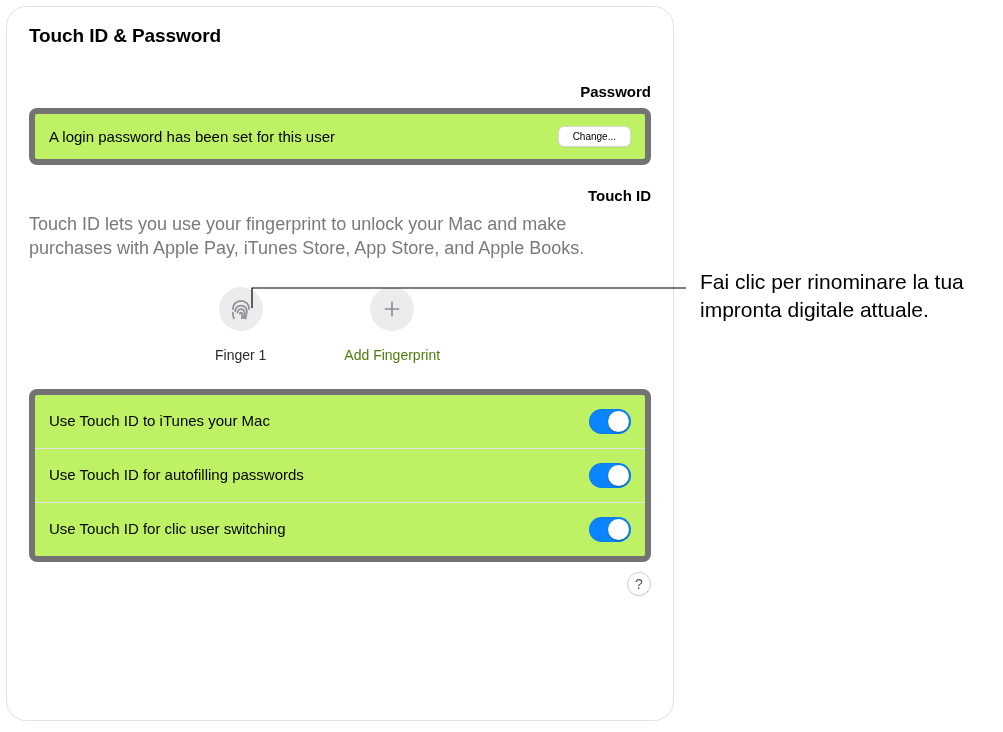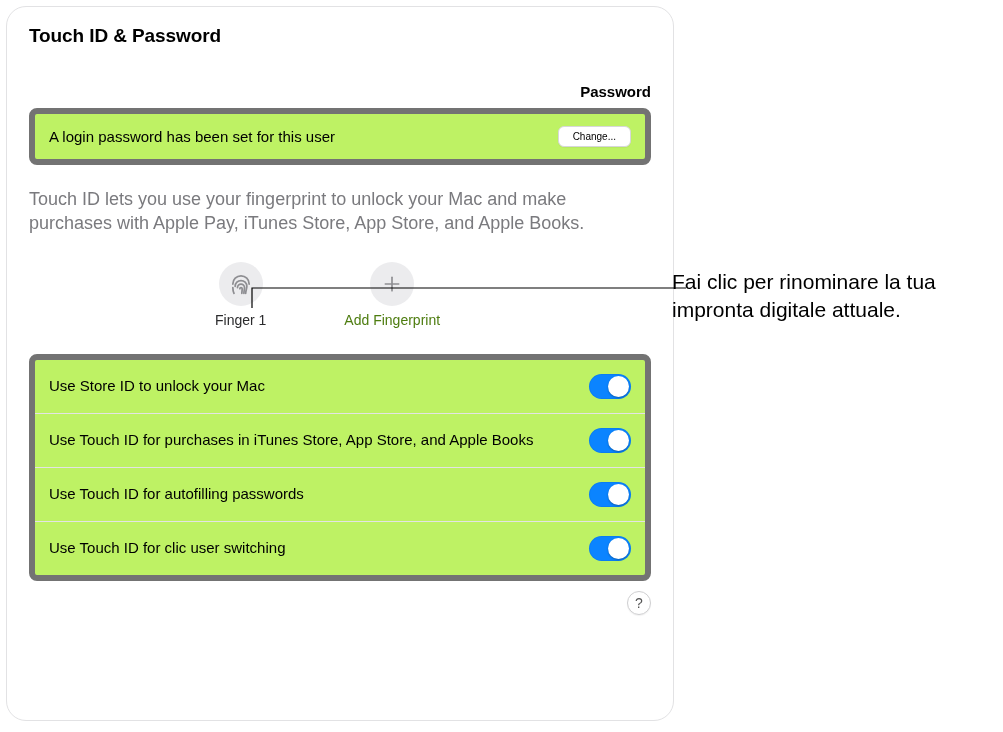--- a/index.html
+++ b/index.html
@@ -66,21 +66,21 @@
   .fingerprint-row {
     display: flex;
     gap: 78px;
     margin-top: 26px;
     padding-left: 186px;
   }
   .fp-item {
     display: flex;
     flex-direction: column;
     align-items: center;
-    gap: 6px;
+    gap: 16px;
     cursor: pointer;
   }
   .fp-circle {
     width: 44px;
     height: 44px;
     border-radius: 50%;
     background: #ececee;
     display: flex;
     align-items: center;
     justify-content: center;
@@ -140,21 +140,21 @@
     cursor: pointer;
     box-shadow: 0 1px 1px rgba(0,0,0,0.05);
   }
   
   .callout-line {
     position: absolute;
     pointer-events: none;
   }
   .callout-text {
     position: absolute;
-    left: 672px;
+    left: 700px;
     top: 268px;
     font-size: 21px;
     color: #000;
     line-height: 1.35;
     max-width: 290px;
   }
   svg.fp-svg { display:block; }
   svg.plus-svg { display:block; }
 </style>
 </head>
@@ -164,20 +164,21 @@
 
   <div class="page-title">Touch ID &amp; Password</div>
 
   <div class="section-heading">Password</div>
   <div class="card password-row">
     <span>A login password has been set for this user</span>
     <button class="btn">Change...</button>
   </div>
 
   <div class="touchid-block">
+    <div class="section-heading">Touch ID</div>
     <div class="description">Touch ID lets you use your fingerprint to unlock your Mac and make purchases with Apple Pay, iTunes Store, App Store, and Apple Books.</div>
 
     <div class="fingerprint-row">
       <div class="fp-item">
         <div class="fp-circle">
           <svg class="fp-svg" width="28" height="28" viewBox="0 0 24 24" fill="none" stroke="#8e8e92" stroke-width="1.5" stroke-linecap="round">
             <path d="M5 12a7 7 0 0 1 14 0"></path>
             <path d="M7 14a5 5 0 0 1 10 0c0 2-1 4-1 6"></path>
             <path d="M9 15a3 3 0 0 1 6 0c0 2-.5 3-.5 5"></path>
             <path d="M11 16a1 1 0 0 1 2 0c0 2-.3 3-.3 4"></path>
@@ -194,25 +195,21 @@
             <line x1="4" y1="12" x2="20" y2="12"></line>
           </svg>
         </div>
         <span class="fp-label add-label">Add Fingerprint</span>
       </div>
     </div>
   </div>
 
   <div class="card options-card">
     <div class="opt-row">
-      <span class="opt-text">Use Store ID to unlock your Mac</span>
-      <div class="toggle"></div>
-    </div>
-    <div class="opt-row">
-      <span class="opt-text">Use Touch ID for purchases in iTunes Store, App Store, and Apple Books</span>
+      <span class="opt-text">Use Touch ID to iTunes your Mac</span>
       <div class="toggle"></div>
     </div>
     <div class="opt-row">
       <span class="opt-text">Use Touch ID for autofilling passwords</span>
       <div class="toggle"></div>
     </div>
     <div class="opt-row">
       <span class="opt-text">Use Touch ID for clic user switching</span>
       <div class="toggle"></div>
     </div>

